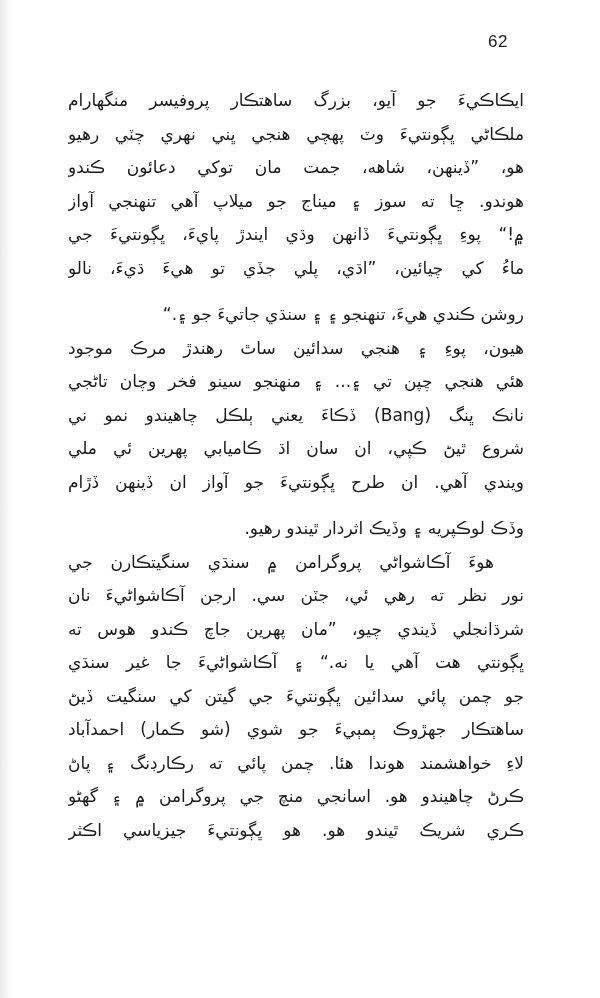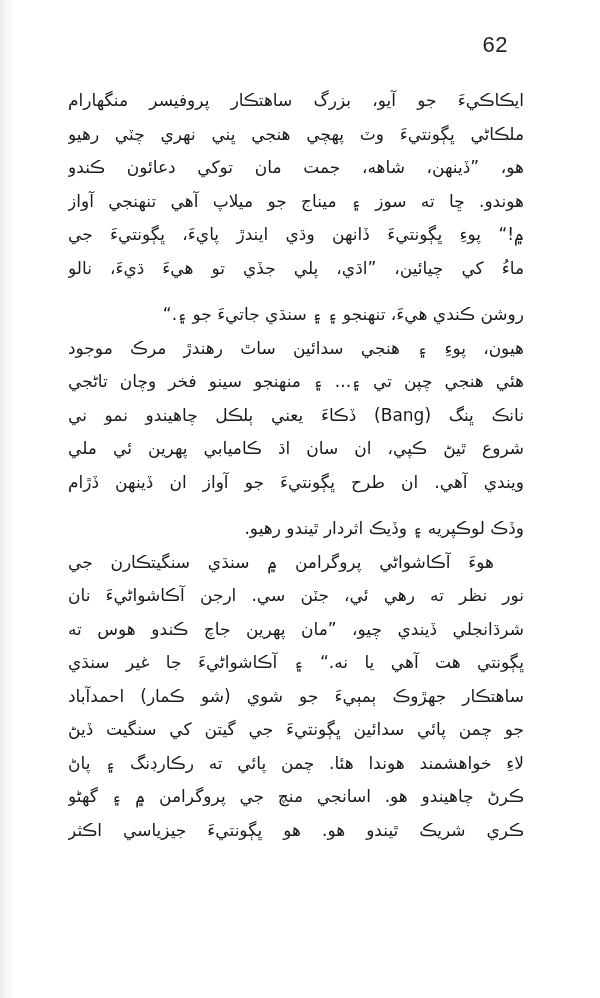--- a/index.html
+++ b/index.html
@@ -19,21 +19,21 @@
       position: absolute;
       left: 0; top: 0;
       width: 600px; height: 998px;
       background: linear-gradient(to right, #e9e9e9 0px, #f6f6f6 6px, #ffffff 14px, #ffffff 100%);
     }
     .page-number {
       position: absolute;
       top: 32px;
       right: 92px;
       font-family: "Liberation Sans", sans-serif;
-      font-size: 22px;
+      font-size: 17px;
       color: #222;
       letter-spacing: 0.5px;
     }
     .body-text {
       position: absolute;
       left: 68px;
       top: 84px;
       width: 456px;
       direction: rtl;
       text-align: justify;
@@ -90,20 +90,20 @@
       <span class="line">شروع ٿيڻ ڪپي، ان سان اڌ ڪاميابي پهرين ئي ملي</span>
       <span class="line">ويندي آهي. ان طرح ڀڳونتيءَ جو آواز ان ڏينهن ڏڙام</span>
       <span class="line last">وڏڪ لوڪپريه ۽ وڏيڪ اثردار ٿيندو رهيو.</span>
     </div>
 
     <div class="para">
       <span class="line indent">هوءَ آڪاشواڻي پروگرامن ۾ سنڌي سنگيتڪارن جي</span>
       <span class="line">نور نظر ته رهي ئي، جٽن سي. ارجن آڪاشواڻيءَ نان</span>
       <span class="line">شرڌانجلي ڏيندي چيو، ”مان پهرين جاچ ڪندو هوس ته</span>
       <span class="line">ڀڳونتي هت آهي يا نه.“ ۽ آڪاشواڻيءَ جا غير سنڌي</span>
+      <span class="line">جو چمن پائي سدائين ڀڳونتيءَ جي گيتن کي سنگيت ڏيڻ</span>
       <span class="line">ساهتڪار جهڙوڪ ٻمٻيءَ جو شوي (شو ڪمار) احمدآباد</span>
-      <span class="line">جو چمن پائي سدائين ڀڳونتيءَ جي گيتن کي سنگيت ڏيڻ</span>
       <span class="line">لاءِ خواهشمند هوندا هئا. چمن پائي ته رڪارڊنگ ۽ پاڻ</span>
       <span class="line">ڪرڻ چاهيندو هو. اسانجي منچ جي پروگرامن ۾ ۽ گهڻو</span>
       <span class="line">ڪري شريڪ ٿيندو هو. هو ڀڳونتيءَ جيزياسي اڪثر</span>
     </div>
   </div>
 </div>
 
 </body></html>

